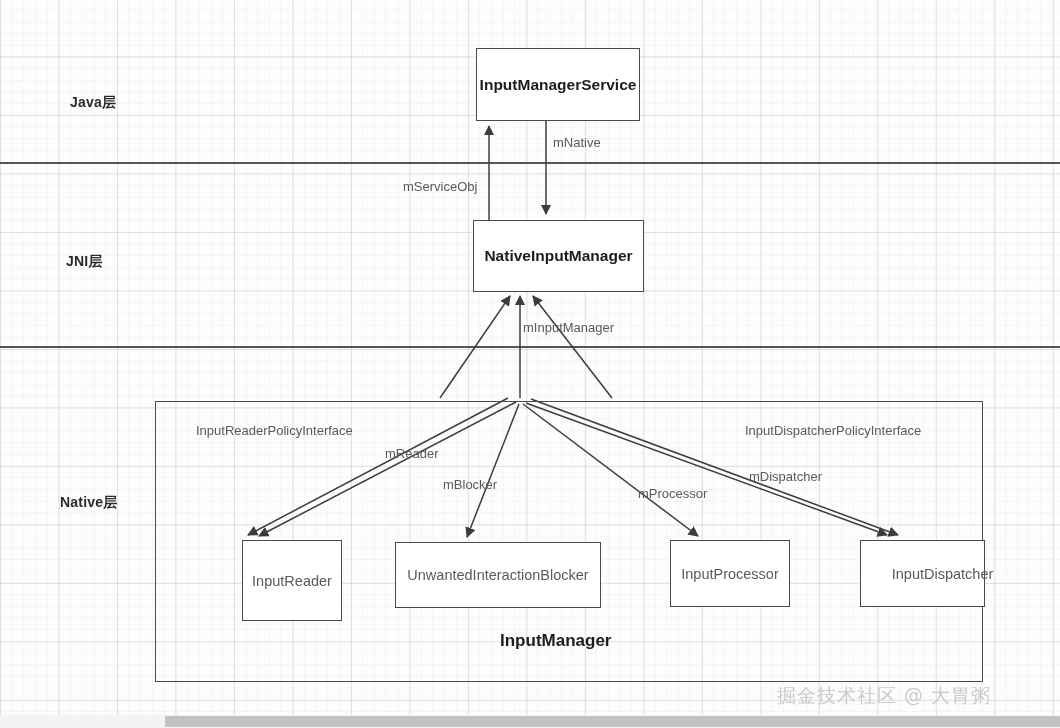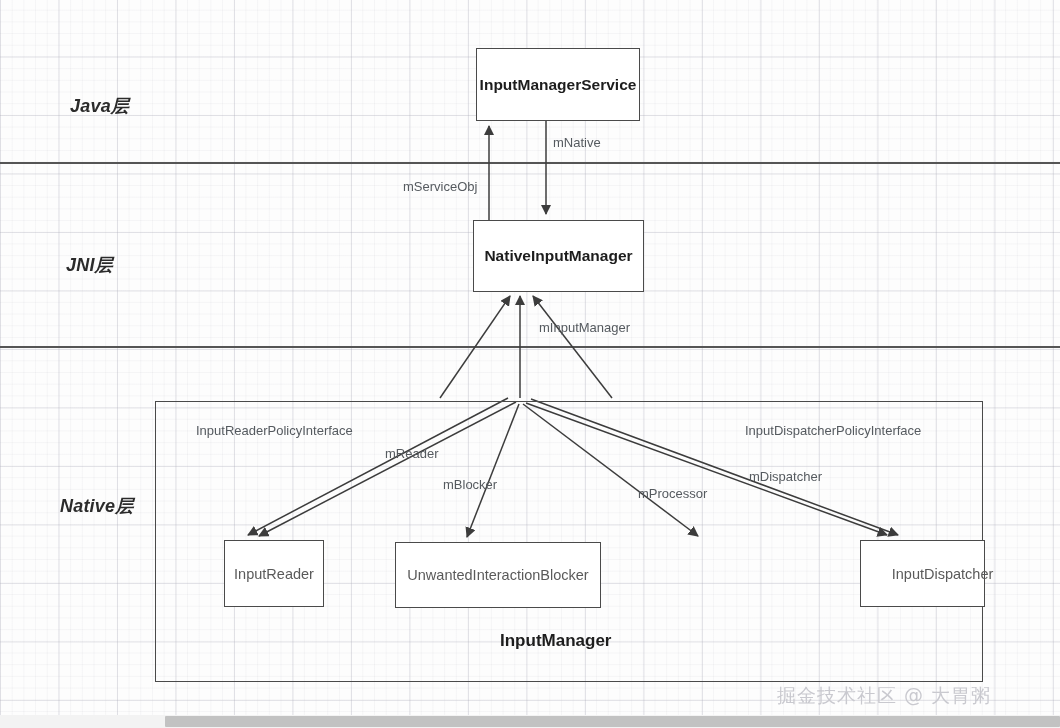--- a/index.html
+++ b/index.html
@@ -29,26 +29,25 @@
   #diagram-svg {
     position: absolute;
     left: 0;
     top: 0;
     width: 1060px;
     height: 728px;
   }
   .layer-label {
     position: absolute;
     font-family: "Liberation Sans", sans-serif;
-    font-size: 18px;
+    font-size: 14px;
     font-weight: bold;
     color: #2b2b2b;
     white-space: nowrap;
     letter-spacing: 0.2px;
-    font-style: italic;
   }
   .node-box {
     position: absolute;
     box-sizing: border-box;
     border: 1.6px solid #4a4a4a;
     background: #ffffff;
     display: flex;
     align-items: center;
     justify-content: center;
     color: #5a5a5a;
@@ -151,27 +150,28 @@
 
   <div class="layer-label" style="left:70px; top:94px;">Java层</div>
   <div class="layer-label" style="left:66px; top:253px;">JNI层</div>
   <div class="layer-label" style="left:60px; top:494px;">Native层</div>
 
   <div class="group-box" style="left:155px; top:401px; width:828px; height:281px;"></div>
   <div class="group-title" style="left:500px; top:631px;">InputManager</div>
 
   <div class="node-box strong" style="left:444px; top:48px; width:164px; height:73px;">InputManagerService</div>
   <div class="node-box strong" style="left:441px; top:220px; width:171px; height:72px;">NativeInputManager</div>
-  <div class="node-box" style="left:192px; top:540px; width:100px; height:67px;">InputReader</div>
+  <div class="node-box" style="left:210px; top:540px; width:100px; height:81px;">InputReader</div>
   <div class="node-box" style="left:363px; top:542px; width:206px; height:66px;">UnwantedInteractionBlocker</div>
+  <div class="node-box" style="left:638px; top:540px; width:120px; height:67px;">InputProcessor</div>
   <div class="node-box" style="left:828px; top:540px; width:125px; height:67px;padding-left:40px;">InputDispatcher</div>
 
   <div class="edge-label" style="left:553px; top:135px;">mNative</div>
   <div class="edge-label" style="left:403px; top:179px;">mServiceObj</div>
-  <div class="edge-label" style="left:523px; top:320px;margin-left:16px;">mInputManager</div>
+  <div class="edge-label" style="left:523px; top:320px;">mInputManager</div>
   <div class="edge-label" style="left:196px; top:423px;">InputReaderPolicyInterface</div>
   <div class="edge-label" style="left:745px; top:423px;">InputDispatcherPolicyInterface</div>
   <div class="edge-label" style="left:385px; top:446px;">mReader</div>
   <div class="edge-label" style="left:749px; top:469px;">mDispatcher</div>
   <div class="edge-label" style="left:443px; top:477px;">mBlocker</div>
   <div class="edge-label" style="left:638px; top:486px;">mProcessor</div>
 
   <div class="watermark" style="left:777px; top:683px;">掘金技术社区 @ 大胃粥</div>
 
   <div class="scrollbar-track">

